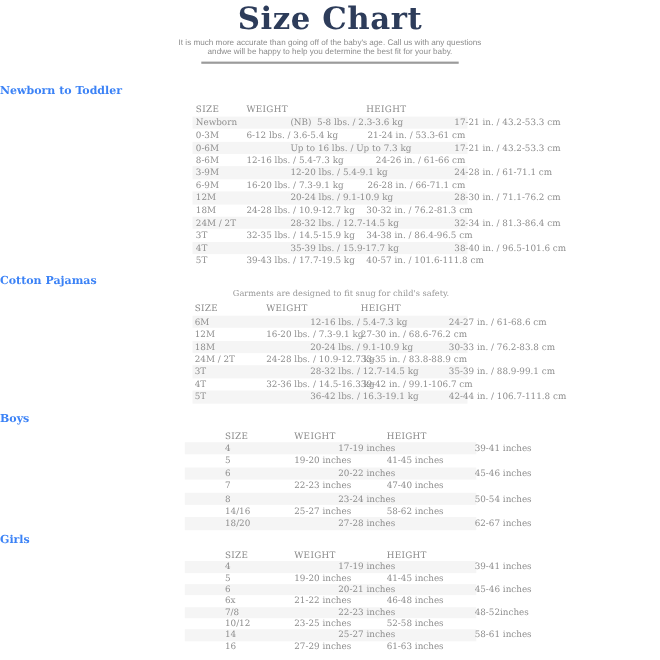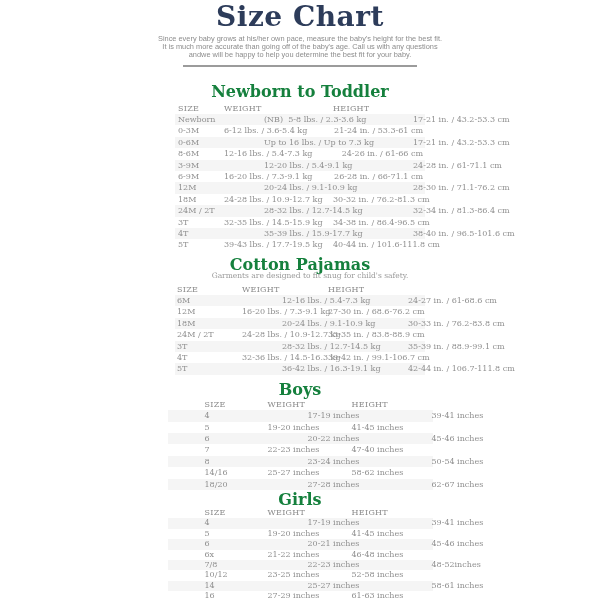--- a/index.html
+++ b/index.html
@@ -13,21 +13,21 @@
   .intro {
     margin-top:3px; text-align:center;
     font-family:"Liberation Sans", sans-serif;
     font-size:7.4px; line-height:8.2px; color:#8c8c8c;
   }
   .divider {
     display:block; width:234px; margin:5px auto 0;
     border:none; border-top:2px solid #9b9b9b; height:0;
   }
 
-  .section-title { text-align:center; font-size:16px; line-height:13px; font-weight:700; color:#15803d; }
+  .section-title { text-align:left; font-size:10px; line-height:13px; font-weight:700; color:#3b82f6; }
   .section-sub { text-align:center; font-size:7.5px; line-height:8px; color:#9a9a9a; margin-top:1px; font-family:"DejaVu Serif", serif;margin-left:20px; }
 
   .s0 { margin-top:18px; }
   .s1 { margin-top:7px; }
   .s2 { margin-top:8px; }
   .s3 { margin-top:3px; }
 
   .tbl { margin:0 auto; }
   .s0 .tbl { margin-top:5px; }
   .s1 .tbl { margin-top:4px; }
@@ -50,42 +50,41 @@
   .row.hdr { color:#8a8a8a; letter-spacing:0.3px; }
   .cell { overflow:visible; }
   .cell.right { text-align:right; padding-right:2px; }
 </style>
 </head>
 <body>
 
 <div class="page">
   <h1 class="title">Size Chart</h1>
   <div class="intro">
-    <div>Since every baby grows at his/her own pace, measure the baby's height for the best fit.</div>
     <div>It is much more accurate than going off of the baby's age. Call us with any questions</div>
     <div>andwe will be happy to help you determine the best fit for your baby.</div>
   </div>
   <hr class="divider">
   <div>
       <section class="section s0">
         <div class="section-title">Newborn to Toddler</div>
         <div class="tbl cols-a">
           <div class="row hdr"><span class="cell">SIZE</span><span class="cell">WEIGHT</span><span class="cell">HEIGHT</span></div>
           <div class="row stripe"><span class="cell">Newborn</span><span class="cell">(NB)  5-8 lbs. / 2.3-3.6 kg</span><span class="cell">17-21 in. / 43.2-53.3 cm</span></div>
           <div class="row"><span class="cell">0-3M</span><span class="cell">6-12 lbs. / 3.6-5.4 kg</span><span class="cell right">21-24 in. / 53.3-61 cm</span></div>
           <div class="row stripe"><span class="cell">0-6M</span><span class="cell">Up to 16 lbs. / Up to 7.3 kg</span><span class="cell">17-21 in. / 43.2-53.3 cm</span></div>
           <div class="row"><span class="cell">8-6M</span><span class="cell">12-16 lbs. / 5.4-7.3 kg</span><span class="cell right">24-26 in. / 61-66 cm</span></div>
           <div class="row stripe"><span class="cell">3-9M</span><span class="cell">12-20 lbs. / 5.4-9.1 kg</span><span class="cell right">24-28 in. / 61-71.1 cm</span></div>
           <div class="row"><span class="cell">6-9M</span><span class="cell">16-20 lbs. / 7.3-9.1 kg</span><span class="cell right">26-28 in. / 66-71.1 cm</span></div>
           <div class="row stripe"><span class="cell">12M</span><span class="cell">20-24 lbs. / 9.1-10.9 kg</span><span class="cell">28-30 in. / 71.1-76.2 cm</span></div>
           <div class="row"><span class="cell">18M</span><span class="cell">24-28 lbs. / 10.9-12.7 kg</span><span class="cell">30-32 in. / 76.2-81.3 cm</span></div>
           <div class="row stripe"><span class="cell">24M / 2T</span><span class="cell">28-32 lbs. / 12.7-14.5 kg</span><span class="cell">32-34 in. / 81.3-86.4 cm</span></div>
           <div class="row"><span class="cell">3T</span><span class="cell">32-35 lbs. / 14.5-15.9 kg</span><span class="cell">34-38 in. / 86.4-96.5 cm</span></div>
           <div class="row stripe"><span class="cell">4T</span><span class="cell">35-39 lbs. / 15.9-17.7 kg</span><span class="cell">38-40 in. / 96.5-101.6 cm</span></div>
-          <div class="row"><span class="cell">5T</span><span class="cell">39-43 lbs. / 17.7-19.5 kg</span><span class="cell">40-44 in. / 101.6-111.8 cm</span></div>
+          <div class="row"><span class="cell">5T</span><span class="cell">39-43 lbs. / 17.7-19.5 kg</span><span class="cell">40-57 in. / 101.6-111.8 cm</span></div>
         </div>
       </section>
       <section class="section s1">
         <div class="section-title">Cotton Pajamas</div>
         <div class="section-sub">Garments are designed to fit snug for child's safety.</div>
         <div class="tbl cols-b">
           <div class="row hdr"><span class="cell">SIZE</span><span class="cell">WEIGHT</span><span class="cell">HEIGHT</span></div>
           <div class="row stripe"><span class="cell">6M</span><span class="cell">12-16 lbs. / 5.4-7.3 kg</span><span class="cell right">24-27 in. / 61-68.6 cm</span></div>
           <div class="row"><span class="cell">12M</span><span class="cell">16-20 lbs. / 7.3-9.1 kg</span><span class="cell right">27-30 in. / 68.6-76.2 cm</span></div>
           <div class="row stripe"><span class="cell">18M</span><span class="cell">20-24 lbs. / 9.1-10.9 kg</span><span class="cell">30-33 in. / 76.2-83.8 cm</span></div>

